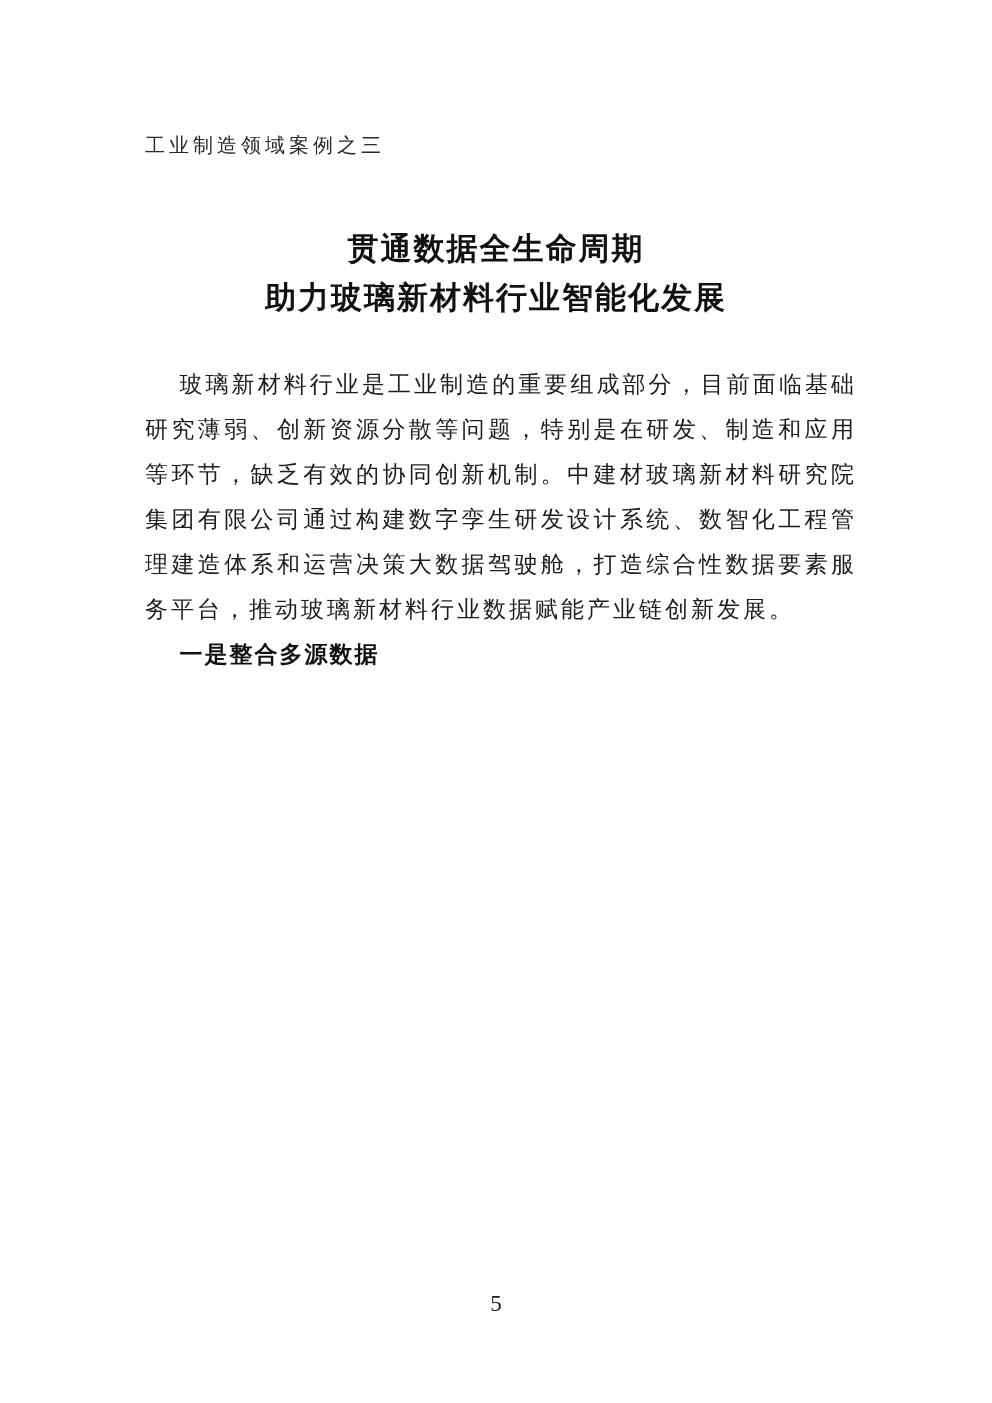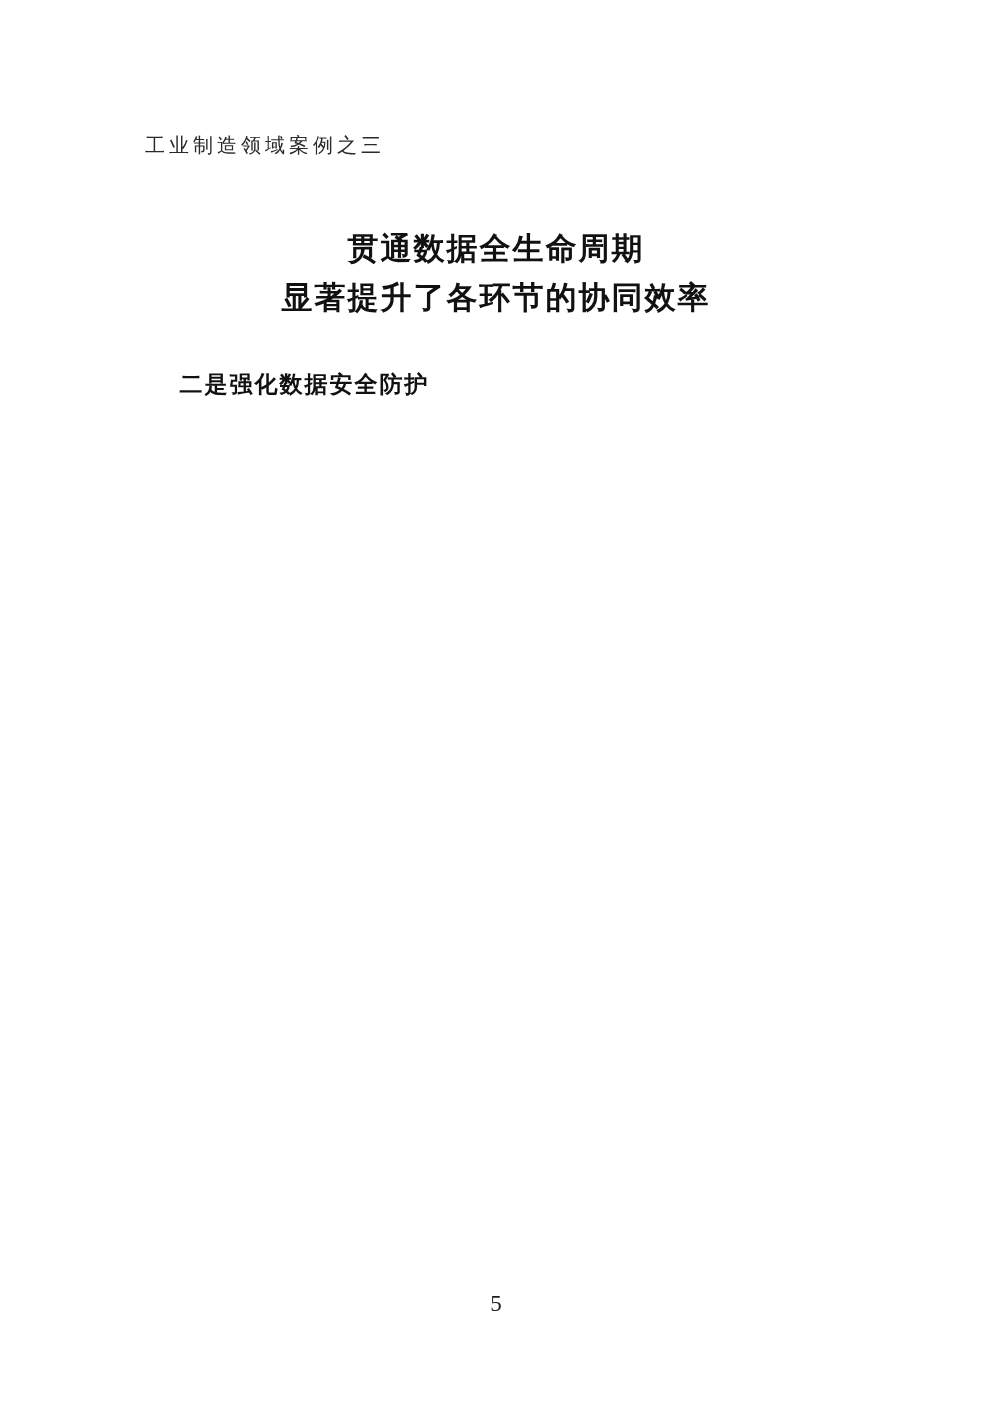--- a/index.html
+++ b/index.html
@@ -74,21 +74,22 @@
   }
 </style>
 </head>
 <body>
 
 <div class="page">
   <div class="header-label">工业制造领域案例之三</div>
 
   <h1 class="doc-title">
     <span>贯通数据全生命周期</span><br>
-    <span>显著提升了各环节的协同效率</span>
+    <span>助力玻璃新材料行业智能化发展</span>
   </h1>
 
   <div class="doc-body" id="doc-body">
-      <h2 class="sub">二是强化数据安全防护</h2>
+      <p class="para">玻璃新材料行业是工业制造的重要组成部分，目前面临基础研究薄弱、创新资源分散等问题，特别是在研发、制造和应用等环节，缺乏有效的协同创新机制。中建材玻璃新材料研究院集团有限公司通过构建数字孪生研发设计系统、数智化工程管理建造体系和运营决策大数据驾驶舱，打造综合性数据要素服务平台，推动玻璃新材料行业数据赋能产业链创新发展。</p>
+      <h2 class="sub">一是整合多源数据</h2>
     </div>
 
   <div class="page-number">5</div>
 </div>
 
 </body></html>

